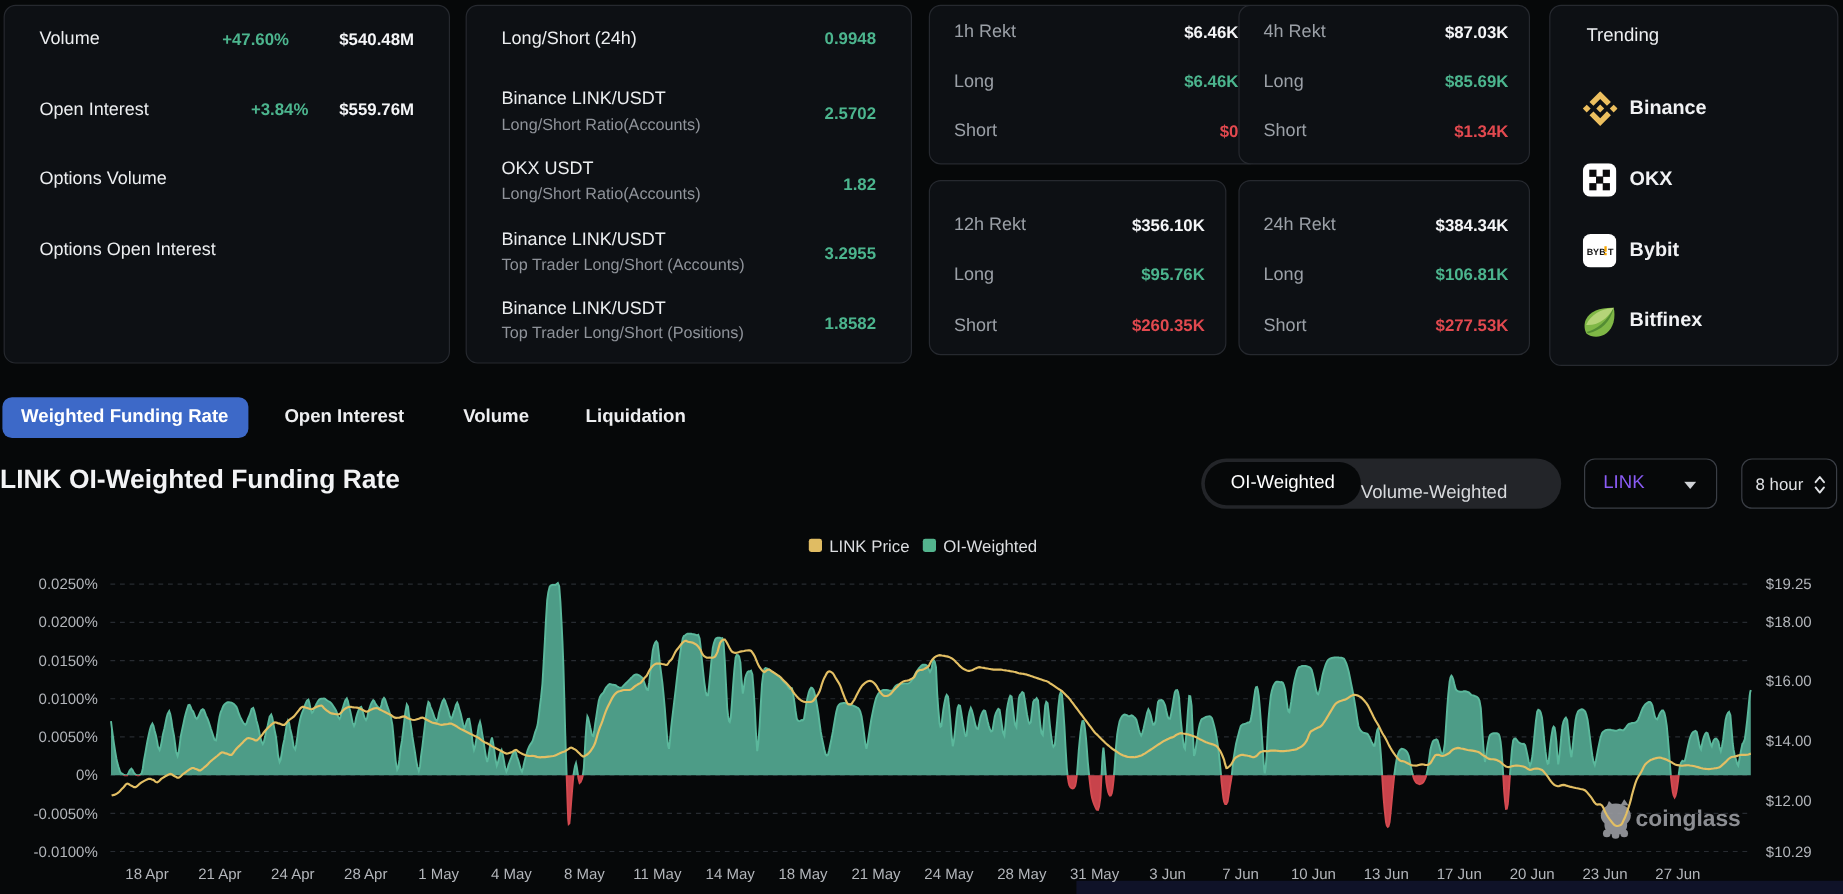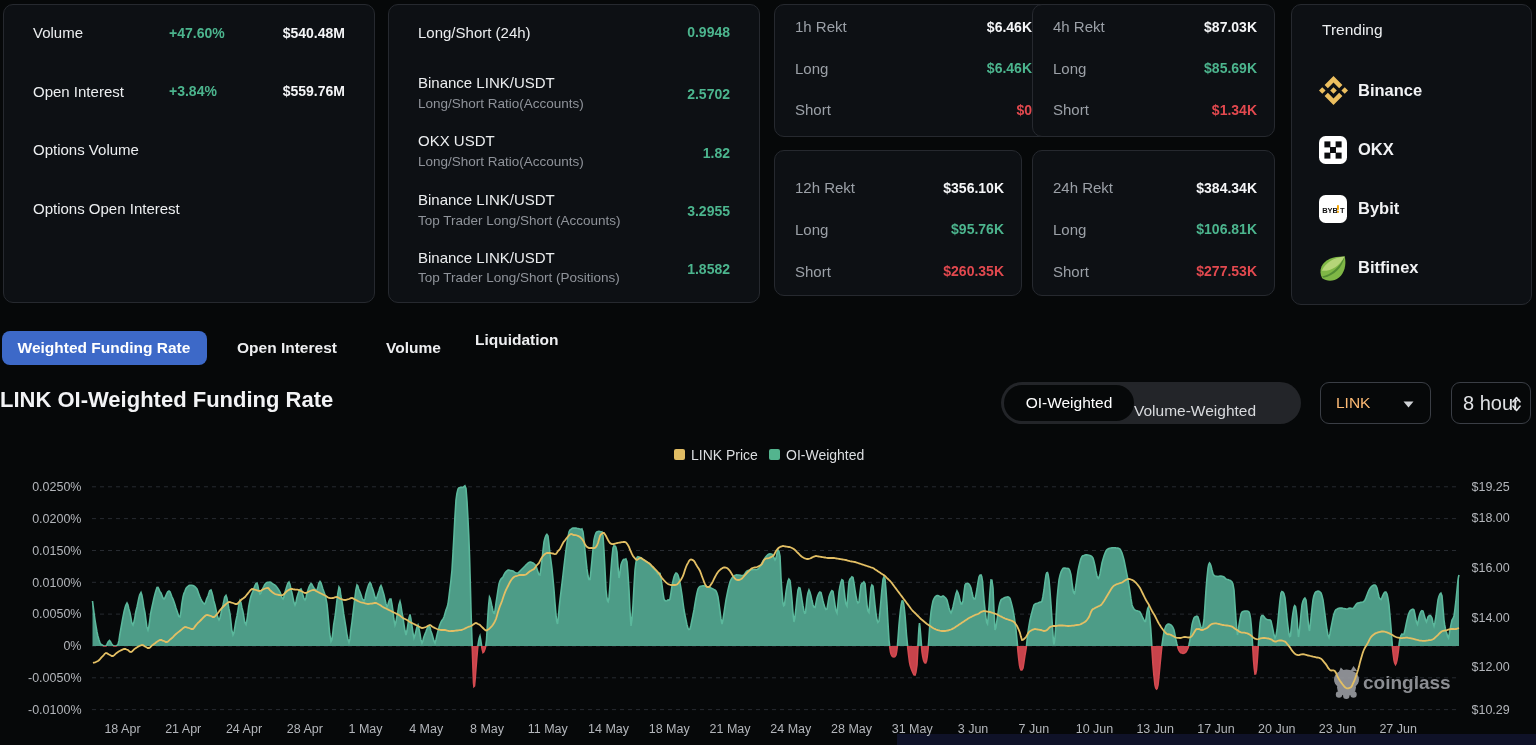--- a/index.html
+++ b/index.html
@@ -14,28 +14,28 @@
 .val{font-size:14px;font-weight:bold}
 .row{position:absolute;left:29px;right:29px;display:flex;justify-content:space-between;align-items:center;transform:translateY(-50%)}
 .exname{color:#f1f2f4;font-weight:bold;font-size:16.5px}
 </style></head>
 <body>
 
 <div class="panel" style="left:3px;top:4px;width:372px;height:299px">
   <div class="row" style="top:27px">
       <span class="lbl">Volume</span>
       <span style="display:flex;gap:0">
-        <span class="grn val" style="width:88px;text-align:left">+47.60%</span>
+        <span class="grn val" style="width:88px;text-align:center">+47.60%</span>
         <span class="wht val" style="width:88px;text-align:right">$540.48M</span>
       </span>
     </div>
   <div class="row" style="top:85.5px">
       <span class="lbl">Open Interest</span>
       <span style="display:flex">
-        <span class="grn val" style="width:88px;">+3.84%</span>
+        <span class="grn val" style="width:88px;text-align:right">+3.84%</span>
         <span class="wht val" style="width:88px;text-align:right">$559.76M</span>
       </span>
     </div>
   <div class="row" style="top:202.5px">
       <span class="lbl">Options Open Interest</span>
     </div>
   <div class="row" style="top:144px">
       <span class="lbl">Options Volume</span>
     </div>
 </div>
@@ -163,42 +163,42 @@
 
 <div class="abs" style="left:1.5px;top:331px;width:205px;height:34px;background:#3d69c8;border-radius:8px;display:flex;align-items:center;justify-content:center">
     <span style="color:#fff;font-weight:bold;font-size:15.5px">Weighted Funding Rate</span>
   </div>
 <div class="abs" style="left:237px;top:331px;height:34px;display:flex;align-items:center">
     <span style="color:#edeef0;font-weight:bold;font-size:15.5px">Open Interest</span>
   </div>
 <div class="abs" style="left:386px;top:331px;height:34px;display:flex;align-items:center">
     <span style="color:#edeef0;font-weight:bold;font-size:15.5px">Volume</span>
   </div>
-<div class="abs" style="left:475px;top:331px;height:34px;display:flex;">
+<div class="abs" style="left:488px;top:331px;height:34px;display:flex;align-items:center">
     <span style="color:#edeef0;font-weight:bold;font-size:15.5px">Liquidation</span>
   </div>
 
 <div class="abs" style="left:0px;top:387px;color:#f2f3f5;font-weight:bold;font-size:22px">LINK OI-Weighted Funding Rate</div>
 
 <div class="abs" style="left:1001px;top:382px;width:300px;height:42px;background:#232529;border-radius:21px">
   <div class="abs" style="left:3px;top:3px;width:130px;height:36px;background:#060809;border-radius:18px;display:flex;align-items:center;justify-content:center">
       <span style="color:#fff;font-size:15.5px">OI-Weighted</span>
     </div>
   <div class="abs" style="left:133px;top:16px;width:167px;height:26px;display:flex;align-items:center;justify-content:flex-start">
       <span style="color:#d8dadd;font-size:15.5px">Volume-Weighted</span>
     </div>
 </div>
 <div class="abs" style="left:1320px;top:382px;width:111px;height:42px;border:1px solid #3a3e45;border-radius:9px">
-  <span class="abs" style="left:15px;top:50%;transform:translateY(-50%);color:#fdba74;font-size:15.5px">LINK</span>
+  <span class="abs" style="left:15px;top:50%;transform:translateY(-50%);color:#8b5cf6;font-size:15.5px">LINK</span>
   <svg class="abs" width="11" height="7" viewBox="0 0 11 7" style="right:16px;top:18px">
       <path d="M0.5,0.5 L10.5,0.5 L5.5,6.5 Z" fill="#cfd2d6"></path>
     </svg>
 </div>
 <div class="abs" style="left:1451px;top:382px;width:80px;height:42px;border:1px solid #3a3e45;border-radius:9px">
-  <span class="abs" style="left:11px;top:50%;transform:translateY(-50%);color:#dfe1e4;font-size:20px">8 hour</span>
+  <span class="abs" style="left:11px;top:50%;transform:translateY(-50%);color:#dfe1e4;font-size:14px">8 hour</span>
   <svg class="abs" width="11" height="16" viewBox="0 0 11 16" style="right:8px;top:13px">
       <path d="M2,5.8 L5.5,1.5 L9,5.8" fill="none" stroke="#dfe1e4" stroke-width="1.6" stroke-linecap="round" stroke-linejoin="round"></path>
       <path d="M2,10.2 L5.5,14.5 L9,10.2" fill="none" stroke="#dfe1e4" stroke-width="1.6" stroke-linecap="round" stroke-linejoin="round"></path>
     </svg>
 </div>
 
 <div class="abs" style="left:674px;top:449px;width:11px;height:11px;background:#e0bc63;border-radius:2px"></div>
 <div class="abs" style="left:691px;top:446.5px;color:#dcdee1;font-size:14px">LINK Price</div>
 <div class="abs" style="left:769px;top:449px;width:11px;height:11px;background:#53b48e;border-radius:2px"></div>
 <div class="abs" style="left:786px;top:446.5px;color:#dcdee1;font-size:14px">OI-Weighted</div>

